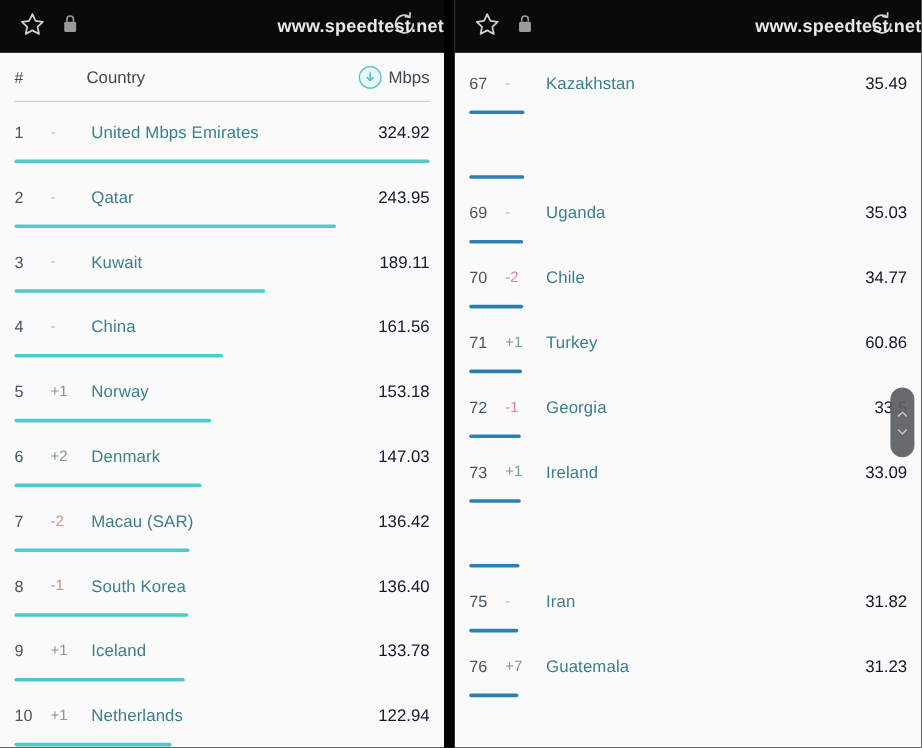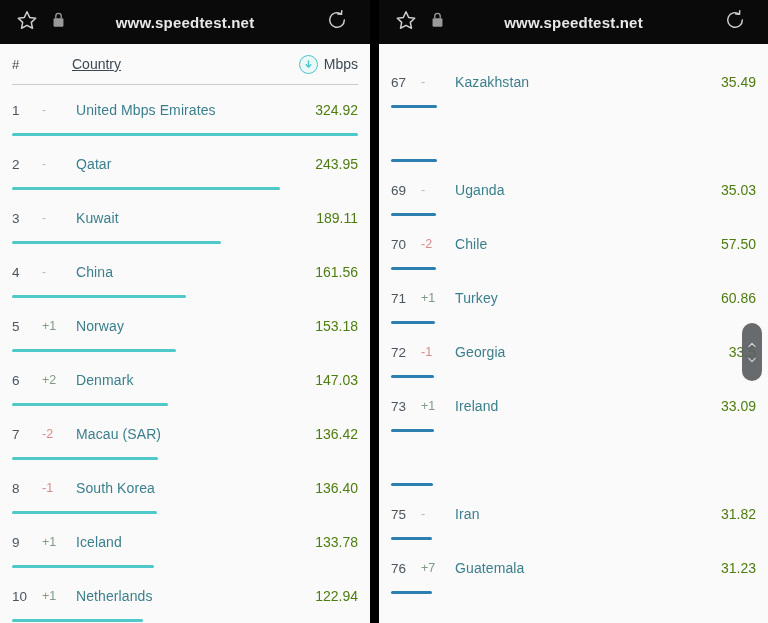--- a/index.html
+++ b/index.html
@@ -16,35 +16,35 @@
   .divider-vert { width: 9px; height: 623px; background: #000; flex: 0 0 9px; }
   .panel-right { width: 389px; }
 
   
   .chrome {
     height: 44px; background: #0a0a0a;
     display: flex; align-items: center; position: relative;
   }
   .chrome-icons { display: flex; align-items: center; gap: 13px; padding-left: 16px; }
   .chrome-url {
-    position: absolute; left: 0; right: 0; text-align: center;
+    position: absolute; left: 0; right: 0; text-align: right;
     color: #e8e8e8; font-size: 15px; font-weight: bold; letter-spacing: .2px;
     pointer-events: none;
   }
   .chrome-reload { margin-left: auto; padding-right: 22px; display: flex; align-items: center; }
   .ic { display: block; }
 
   
   .thead {
     height: 40px; display: flex; align-items: center;
     padding: 0 12px; position: relative;
   }
   .th-hash { width: 28px; color: #3d4852; font-size: 13px; }
   .th-change { width: 32px; }
-  .th-country { color: #3d4852; font-size: 14px; text-decoration: underline; }
+  .th-country { color: #3d4852; font-size: 14px; }
   .th-mbps {
     margin-left: auto; display: flex; align-items: center; gap: 6px;
     color: #3d4852; font-size: 14px;
   }
   .dlcircle {
     width: 19px; height: 19px; border-radius: 50%;
     border: 1.6px solid #4fc3c6; background: #eaf8f8;
     display: flex; align-items: center; justify-content: center;
   }
   .hdr-rule {
@@ -59,32 +59,32 @@
   .rank  { width: 30px; color: #4a5560; font-size: 13.5px; }
   .chg   { width: 34px; font-size: 12.5px; }
   .chg.pos  { color: #7f9b84; }
   .chg.neg  { color: #d98a8a; }
   .chg.flat { color: #b6bcc2; }
   .country {
     color: #3b7f8c; font-size: 14px; letter-spacing: .1px;
   }
   .panel-right .country { color: #3b7f8c; }
   .speed {
-    margin-left: auto; color: #4d7c0f; font-size: 14px;
+    margin-left: auto; color: #0f172a; font-size: 14px;
     font-variant-numeric: tabular-nums;
   }
   .bar {
     position: absolute; left: 12px; bottom: 11px;
     height: 3px; border-radius: 2px;
   }
   .panel-left  .bar { background: #4fc9c9; }
   .panel-right .bar { background: #2c7fb0; }
 
   
-  .panel-right .rows { padding-top: 21px; }
+  .panel-right .rows { padding-top: 8px; }
 
   
   .scroll-thumb {
     position: absolute; right: 6px; top: 323px;
     width: 20px; height: 58px; border-radius: 11px;
     background: #5b5f63; opacity: .92;
     display: flex; flex-direction: column;
     align-items: center; justify-content: center; gap: 7px;
   }
   .chev { width: 8px; height: 8px; }
@@ -280,21 +280,21 @@
             <span class="country">Uganda</span>
             <span class="speed">35.03</span>
           </div>
           <div class="bar" style="width: 45.26px;"></div>
         </div>
         <div class="row">
           <div class="row-main">
             <span class="rank">70</span>
             <span class="chg neg">-2</span>
             <span class="country">Chile</span>
-            <span class="speed">57.50</span>
+            <span class="speed">34.77</span>
           </div>
           <div class="bar" style="width: 44.895px;"></div>
         </div>
         <div class="row">
           <div class="row-main">
             <span class="rank">71</span>
             <span class="chg pos">+1</span>
             <span class="country">Turkey</span>
             <span class="speed">60.86</span>
           </div>

